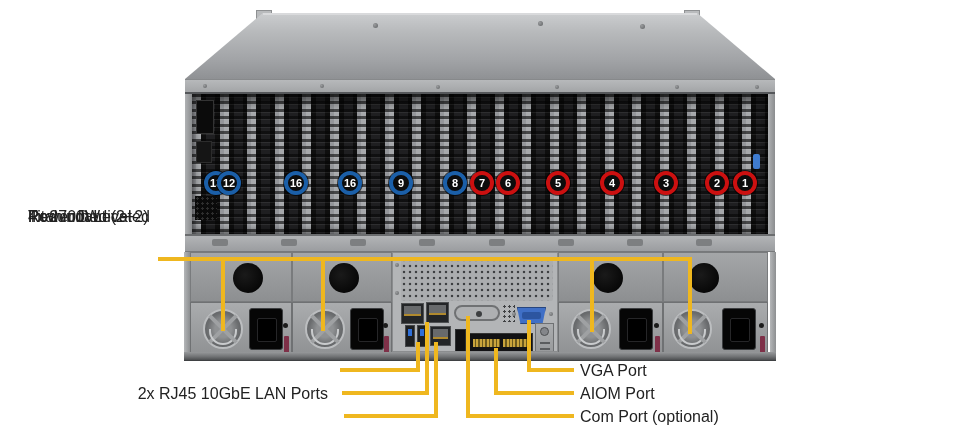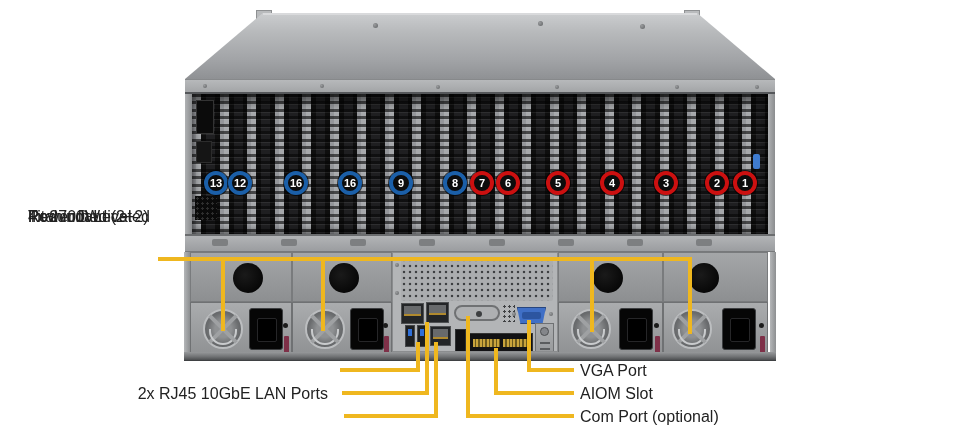--- a/index.html
+++ b/index.html
@@ -109,21 +109,21 @@
   <div class="slot-area"></div>
   <div class="rail" style="left:185px"></div>
   <div class="rail" style="left:768px"></div>
   <div class="ladders"></div>
   <div class="s13a"></div>
   <div class="s13b"></div>
   <div class="s13c"></div>
   <div class="blue-clip"></div>
 
   <div class="badge" style="left: 204px; border-color: rgb(27, 95, 168);">13</div>
-  <div class="badge" style="left: 228px; border-color: rgb(27, 95, 168);">12</div>
+  <div class="badge" style="left: 217px; border-color: rgb(27, 95, 168);">12</div>
   <div class="badge" style="left: 284px; border-color: rgb(27, 95, 168);">16</div>
   <div class="badge" style="left: 338px; border-color: rgb(27, 95, 168);">16</div>
   <div class="badge" style="left: 389px; border-color: rgb(27, 95, 168);">9</div>
   <div class="badge" style="left: 443px; border-color: rgb(27, 95, 168);">8</div>
   <div class="badge" style="left: 470px; border-color: rgb(204, 16, 16);">7</div>
   <div class="badge" style="left: 496px; border-color: rgb(204, 16, 16);">6</div>
   <div class="badge" style="left: 546px; border-color: rgb(204, 16, 16);">5</div>
   <div class="badge" style="left: 600px; border-color: rgb(204, 16, 16);">4</div>
   <div class="badge" style="left: 654px; border-color: rgb(204, 16, 16);">3</div>
   <div class="badge" style="left: 705px; border-color: rgb(204, 16, 16);">2</div>
@@ -240,16 +240,16 @@
   <div class="txt psu-label">
     <div>4x 2700W</div>
     <div>Redundant (2+2)</div>
     <div>Titanium Level</div>
     <div>Power Dedicated</div>
   </div>
 
   <div class="txt ll" style="top:384px">2x RJ45 10GbE LAN Ports</div>
 
   <div class="txt rl" style="top:361px">VGA Port</div>
-  <div class="txt rl" style="top:384px">AIOM Slot</div>
+  <div class="txt rl" style="top:384px">AIOM Port</div>
   <div class="txt rl" style="top:407px">Com Port (optional)</div>
 
 </div>
 
 </body></html>

